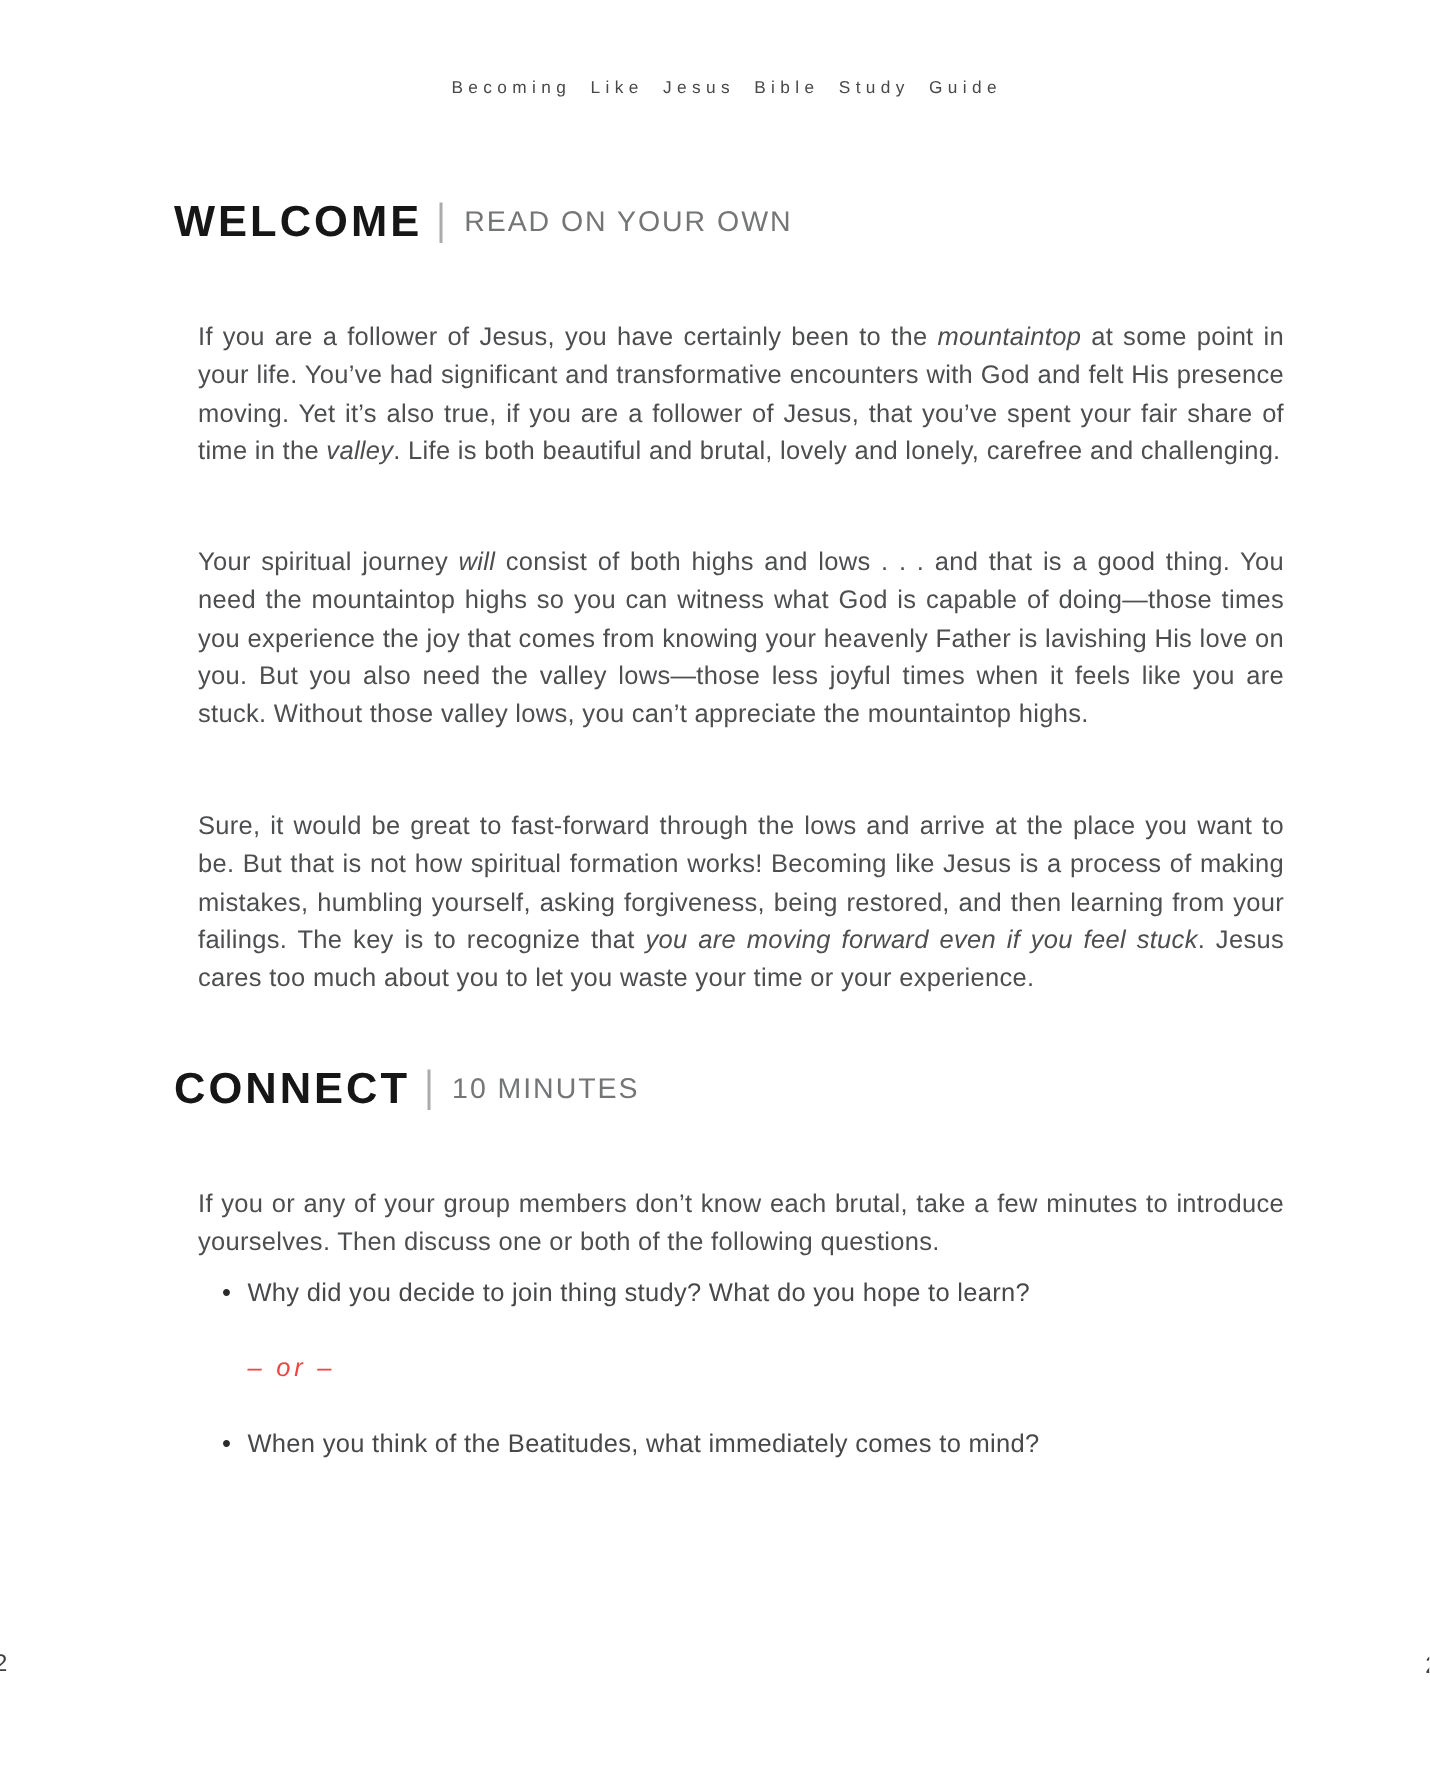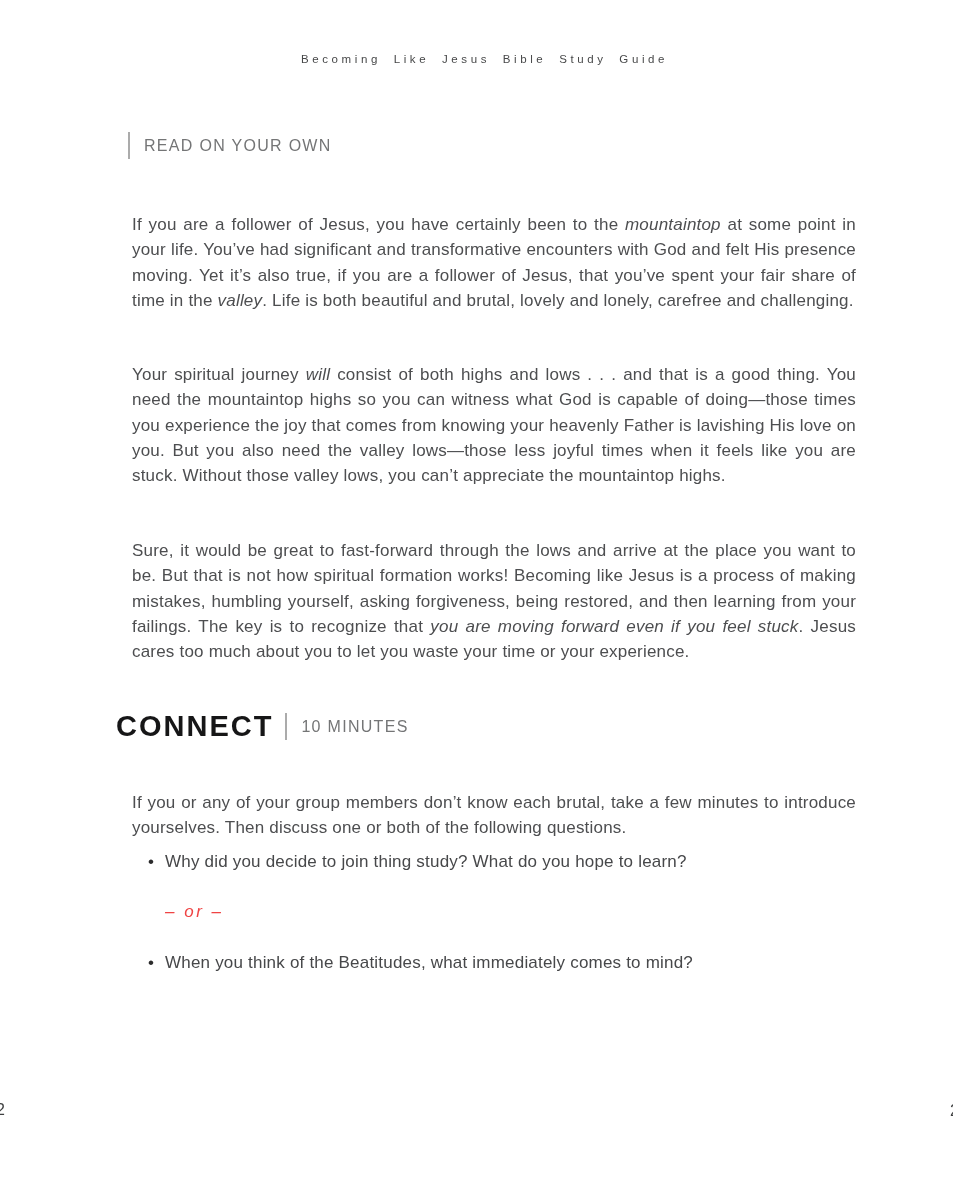--- a/index.html
+++ b/index.html
@@ -34,21 +34,21 @@
     letter-spacing: 2px;
     color: #161617;
   }
   .section-heading .divider {
     width: 2px;
     height: 27px;
     background: #ababab;
     margin: 0 14px 0 12px;
   }
   .section-heading .subtitle {
-    font-size: 16px;
+    font-size: 19px;
     letter-spacing: 1.3px;
     color: #747576;
   }
   .body-par {
     position: absolute;
     left: 116px;
     width: 724px;
     margin: 16px;
     font-size: 17px;
     line-height: 25.3px;
@@ -87,20 +87,21 @@
   .pn-right { right: -6px; top: 1102px; }
 </style>
 </head>
 <body>
 
 <div class="page">
 
   <div class="running-header">Becoming Like Jesus Bible Study Guide</div>
 
   <div class="section-heading" style="top:132px;">
+    <span class="title">WELCOME</span>
     <span class="divider"></span>
     <span class="subtitle">READ ON YOUR OWN</span>
   </div>
 
   <p class="body-par" style="top:196px;"><span>If you are a follower of Jesus, you have certainly been to the </span><span class="it">mountaintop</span><span> at some point in your life. You’ve had significant and transformative encounters with God and felt His presence moving. Yet it’s also true, if you are a follower of Jesus, that you’ve spent your fair share of time in the </span><span class="it">valley</span><span>. Life is both beautiful and brutal, lovely and lonely, carefree and challenging.</span></p>
 
   <p class="body-par" style="top:346px;"><span>Your spiritual journey </span><span class="it">will</span><span> consist of both highs and lows . . . and that is a good thing. You need the mountaintop highs so you can witness what God is capable of doing—those times you experience the joy that comes from knowing your heavenly Father is lavishing His love on you. But you also need the valley lows—those less joyful times when it feels like you are stuck. Without those valley lows, you can’t appreciate the mountaintop highs.</span></p>
 
   <p class="body-par" style="top:522px;"><span>Sure, it would be great to fast-forward through the lows and arrive at the place you want to be. But that is not how spiritual formation works! Becoming like Jesus is a process of making mistakes, humbling yourself, asking forgiveness, being restored, and then learning from your failings. The key is to recognize that </span><span class="it">you are moving forward even if you feel stuck</span><span>. Jesus cares too much about you to let you waste your time or your experience.</span></p>
 

